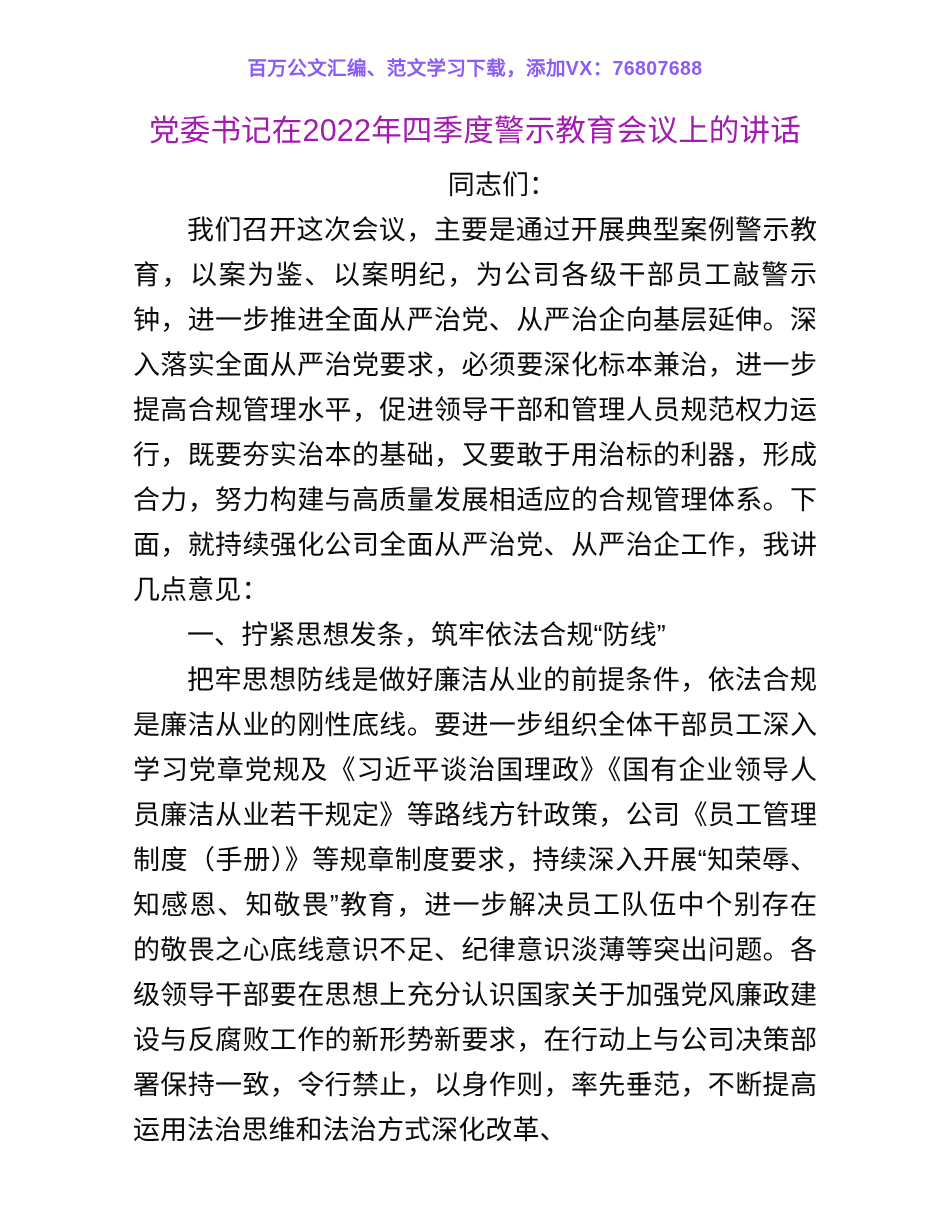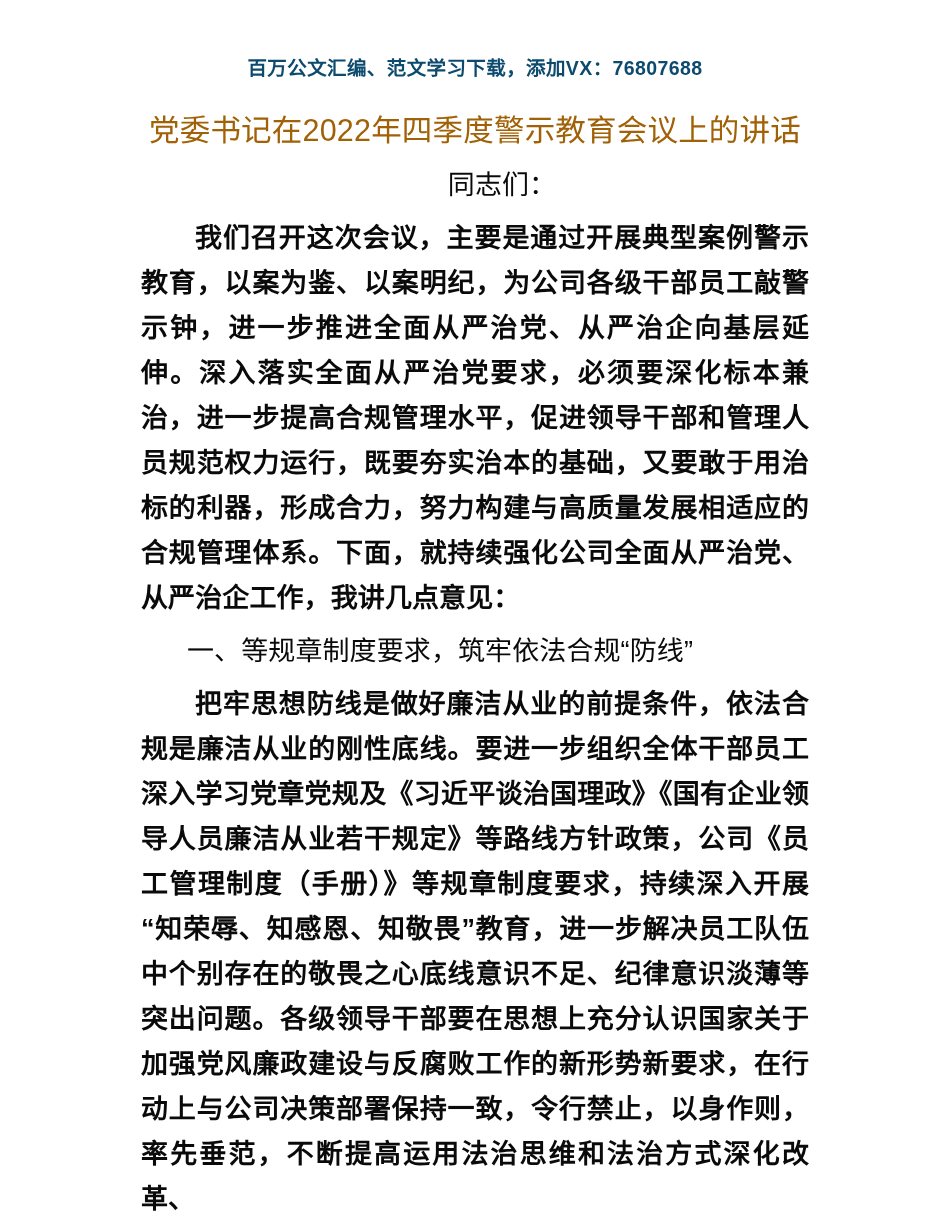--- a/index.html
+++ b/index.html
@@ -19,21 +19,21 @@
     -webkit-font-smoothing: antialiased;
   }
 
   
   .promo-banner {
     position: absolute;
     top: 52px;
     left: 0;
     width: 950px;
     text-align: center;
-    color: #0c4a6e;
+    color: #8b5cf6;
     font-size: 19.5px;
     font-weight: 700;
     letter-spacing: 0.4px;
     white-space: nowrap;
   }
 
   
   .doc {
     position: absolute;
     top: 108px;
@@ -42,42 +42,41 @@
     color: #0a0a0a;
   }
 
   .doc-title {
     font-size: 30.5px;
     line-height: 45px;
     text-align: center;
     letter-spacing: 0.2px;
     margin: 0 0 10px 0;
     font-weight: 400;
-    color: #a16207;
+    color: #a21caf;
   }
 
   .salutation {
     font-size: 27px;
     line-height: 45px;
     margin: 0;
     text-indent: 54px;
     letter-spacing: 0.1px;
     text-align: center;
   }
 
   .para {
     font-size: 27px;
     line-height: 45px;
-    margin: 8px;
+    margin: 0;
     text-indent: 54px;
     text-align: justify;
     text-justify: inter-ideograph;
     letter-spacing: 0.1px;
     word-break: break-all;
-    font-weight: bold;
   }
 
   .section-heading {
     font-size: 27px;
     line-height: 45px;
     margin: 0;
     text-indent: 54px;
     font-weight: 400;
     letter-spacing: 0.1px;
   }
@@ -90,19 +89,19 @@
   <div class="promo-banner">百万公文汇编、范文学习下载，添加VX：76807688</div>
 
   <div class="doc">
 
     <h1 class="doc-title">党委书记在2022年四季度警示教育会议上的讲话</h1>
 
     <p class="salutation">同志们：</p>
 
     <p class="para">我们召开这次会议，主要是通过开展典型案例警示教育，以案为鉴、以案明纪，为公司各级干部员工敲警示钟，进一步推进全面从严治党、从严治企向基层延伸。深入落实全面从严治党要求，必须要深化标本兼治，进一步提高合规管理水平，促进领导干部和管理人员规范权力运行，既要夯实治本的基础，又要敢于用治标的利器，形成合力，努力构建与高质量发展相适应的合规管理体系。下面，就持续强化公司全面从严治党、从严治企工作，我讲几点意见：</p>
 
-    <h2 class="section-heading">一、等规章制度要求，筑牢依法合规“防线”</h2>
+    <h2 class="section-heading">一、拧紧思想发条，筑牢依法合规“防线”</h2>
 
     <p class="para">把牢思想防线是做好廉洁从业的前提条件，依法合规是廉洁从业的刚性底线。要进一步组织全体干部员工深入学习党章党规及《习近平谈治国理政》《国有企业领导人员廉洁从业若干规定》等路线方针政策，公司《员工管理制度（手册）》等规章制度要求，持续深入开展“知荣辱、知感恩、知敬畏”教育，进一步解决员工队伍中个别存在的敬畏之心底线意识不足、纪律意识淡薄等突出问题。各级领导干部要在思想上充分认识国家关于加强党风廉政建设与反腐败工作的新形势新要求，在行动上与公司决策部署保持一致，令行禁止，以身作则，率先垂范，不断提高运用法治思维和法治方式深化改革、</p>
 
   </div>
 
 </div>
 
 </body></html>

